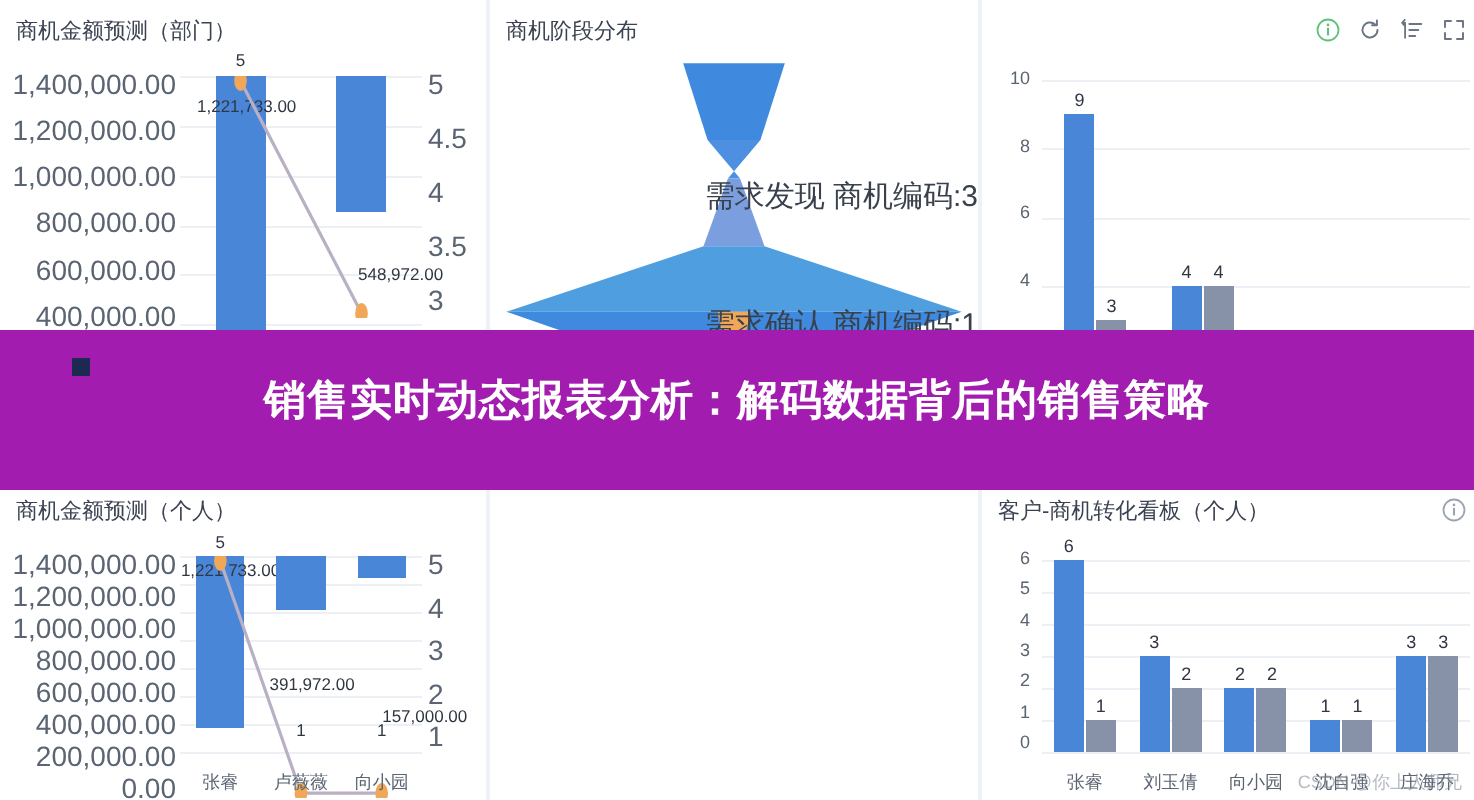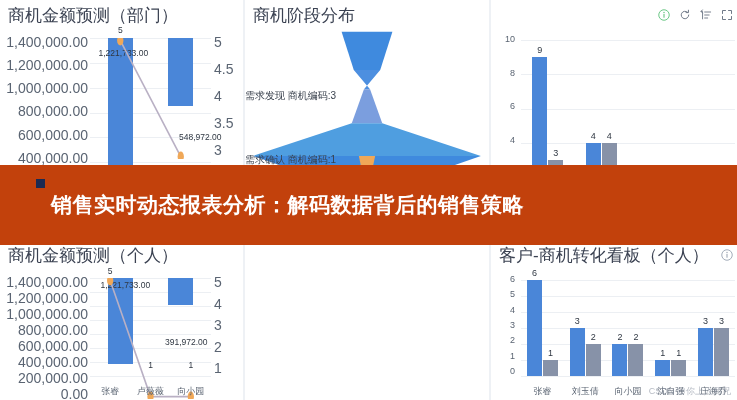--- a/index.html
+++ b/index.html
@@ -7,21 +7,21 @@
     width:737px;height:400px;
     background:#eef1f5;
     font-family:"Liberation Sans","DejaVu Sans",sans-serif;
     overflow:hidden;position:relative;
   }
   .dash{position:absolute;inset:0;display:grid;
         grid-template-columns:243px 244px 250px;
         grid-template-rows:238px 162px;gap:2px;}
   .panel{background:#fff;position:relative;overflow:hidden;}
   .panel-head{display:flex;align-items:center;height:22px;padding:4px 8px 0 8px;}
-  .panel-title{font-size:17px;color:#3b4252;white-space:nowrap;overflow:hidden;}
+  .panel-title{font-size:11px;color:#3b4252;white-space:nowrap;overflow:hidden;}
   .head-icons{margin-left:auto;display:flex;gap:9px;align-items:center;}
   .ico{width:12px;height:12px;display:block;}
 
   
   .combo{position:relative;width:100%;height:calc(100% - 26px);}
   .yaxis-left,.yaxis-right{position:absolute;top:8px;bottom:26px;
       display:flex;flex-direction:column;justify-content:space-between;
       font-size:14px;color:#5a6472;}
   .yaxis-left{left:2px;width:86px;text-align:right;align-items:flex-end;}
   .yaxis-right{right:3px;width:26px;align-items:flex-start;}
@@ -52,31 +52,31 @@
   .gy{position:absolute;left:4px;top:8px;bottom:26px;width:20px;
       display:flex;flex-direction:column;justify-content:space-between;
       font-size:9px;color:#5a6472;text-align:right;}
   .gx{position:absolute;left:30px;right:6px;bottom:4px;display:flex;
       justify-content:space-around;font-size:9px;color:#5a6472;}
   .gx span{flex:1;text-align:center;white-space:nowrap;}
 
   
   .funnel{position:relative;width:100%;height:calc(100% - 26px);}
   .fn-svg{position:absolute;left:0;top:0;width:100%;height:calc(100% - 20px);}
-  .fn-lbl{position:absolute;left:0;right:0;text-align:left;
-          font-size:10px;color:#39414d;white-space:nowrap;}
+  .fn-lbl{position:absolute;left:0;right:0;text-align:right;
+          font-size:15px;color:#39414d;white-space:nowrap;}
   .fn-legend{position:absolute;bottom:2px;left:0;right:0;display:flex;
              justify-content:center;gap:10px;font-size:9px;color:#5a6472;}
   .fn-legend i{display:inline-block;width:8px;height:8px;margin-right:3px;
                vertical-align:-1px;}
 
   
   .overlay{position:absolute;left:0;right:0;top:165px;height:80px;
-           background:#c2410c;display:flex;align-items:center;
-           padding:0 36px;box-sizing:border-box;z-index:40;}
+           background:#a21caf;display:flex;align-items:center;
+           padding:0 36px;box-sizing:border-box;z-index:40;flex-direction:column;}
   .ov-bullet{width:9px;height:9px;background:#1c2a52;margin-right:6px;
              align-self:flex-start;margin-top:14px;flex:none;}
   .ov-text{color:#fff;font-size:21px;font-weight:bold;line-height:1.25;
            letter-spacing:.5px;}
   .wm{position:absolute;right:6px;bottom:2px;font-size:9px;
       color:rgba(120,130,145,.55);z-index:50;}
 </style>
 </head>
 <body>
 
@@ -287,20 +287,24 @@
           <div class="grid-line" style="top: 0%;"></div>
         <div class="bars" id="c2bars">
             <div class="barwrap">
               <div class="bar" style="height: 87.2666%; background: rgb(74, 134, 216);"></div>
               <div class="bar-lbl" style="bottom: 88.2666%; left: -4px;">1,221,733.00</div>
             </div>
             <div class="barwrap">
               <div class="bar" style="height: 27.998%; background: rgb(74, 134, 216);"></div>
               <div class="bar-lbl" style="bottom: 29.998%; left: 0;">391,972.00</div>
             </div>
+            <div class="barwrap">
+              <div class="bar" style="height: 11.2143%; background: rgb(74, 134, 216);"></div>
+              <div class="bar-lbl" style="bottom: 13.2143%; left: 16px;">157,000.00</div>
+            </div>
           </div>
         <svg class="lineLayer" id="c2line" viewBox="0 0 100 100" preserveAspectRatio="none">
             <polyline points="16.666666666666668,2 50,98 83.33333333333334,98" fill="none" stroke="#b9b0c4" stroke-width="1.6" vector-effect="non-scaling-stroke"></polyline>
             <ellipse cx="16.666666666666668" cy="2" rx="2.6" ry="4.2" fill="#f0a858"></ellipse>
             <ellipse cx="50" cy="98" rx="2.6" ry="4.2" fill="#f0a858"></ellipse>
             <ellipse cx="83.33333333333334" cy="98" rx="2.6" ry="4.2" fill="#f0a858"></ellipse>
           </svg>
       <div class="pt-lbl" style="left: 16.6667%; top: -2%;">5</div>
           <div class="pt-lbl" style="left: 50%; top: 94%;">1</div>
           <div class="pt-lbl" style="left: 83.3333%; top: 94%;">1</div>

